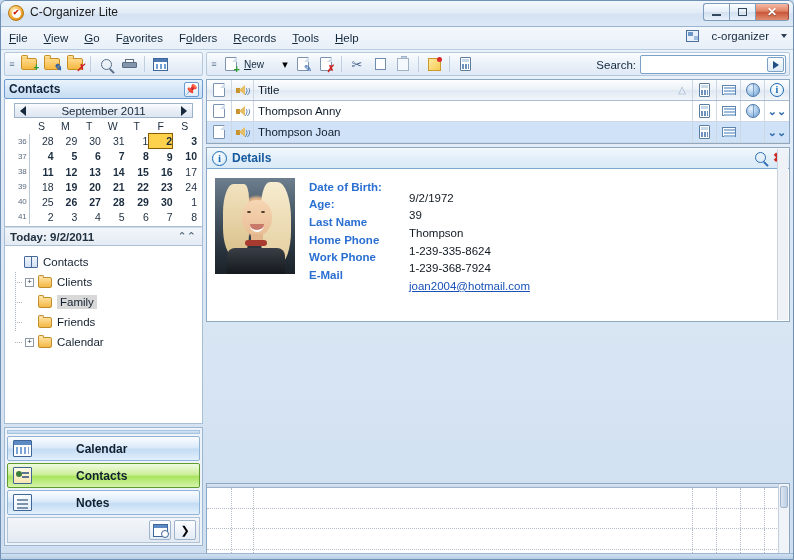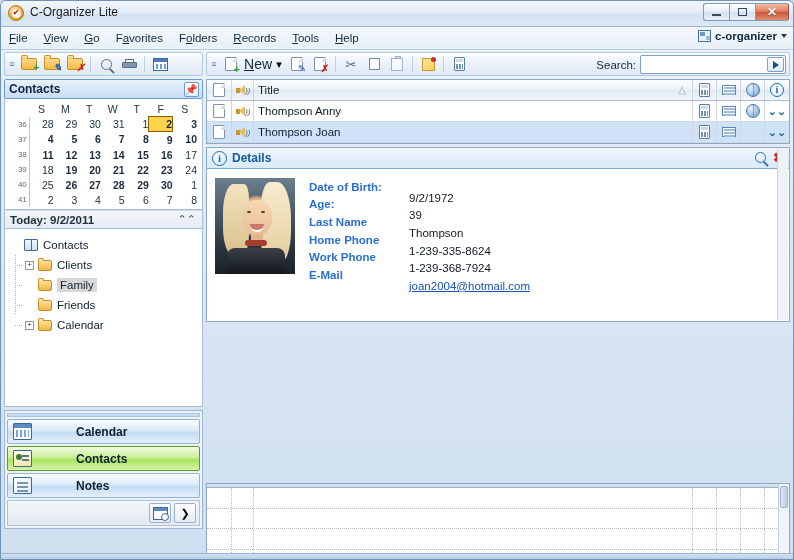--- a/index.html
+++ b/index.html
@@ -62,22 +62,22 @@
     position:relative;height:22px;
     background:linear-gradient(180deg,#f4f8fc 0%,#e7eff8 100%);
     border-bottom:1px solid #b9cbdf;
     display:flex;align-items:center;
   }
   .menu-item{
     padding:3px 8px;font-size:11.5px;color:#14283c;cursor:default;
   }
   .menu-item u{text-decoration:underline;}
   .menu-right{
-    position:absolute;right:6px;top:3px;display:flex;align-items:center;gap:4px;
-    font-size:11.5px;color:#14283c;font-weight:bold;
+    position:absolute;right:6px;top:3px;display:flex;align-items:center;gap:12px;
+    font-size:11.5px;color:#14283c;
   }
   .mini-grid-icon{
     width:13px;height:12px;box-sizing:border-box;
     border:1px solid #4b6f9c;background:#e8f0fa;position:relative;
   }
   .mini-grid-icon:before{
     content:"";position:absolute;left:1px;top:1px;width:5px;height:4px;background:#6d97c4;
   }
   .mini-grid-icon:after{
     content:"";position:absolute;left:7px;top:5px;width:4px;height:4px;background:#9cbde0;
@@ -322,21 +322,21 @@
     width:12px;height:14px;box-sizing:border-box;background:#fff;border:1px solid #7b93ae;
     border-radius:1px;position:relative;
   }
   .doc-ico:after{
     content:"";position:absolute;right:-1px;top:-1px;border-width:0 0 5px 5px;
     border-style:solid;border-color:transparent transparent #cfdcea transparent;
   }
   .doc-ico.plus:before{content:"+";position:absolute;right:-4px;bottom:-5px;color:#2f9d2f;font-size:11px;font-weight:bold;line-height:1;}
   .doc-ico.pencil:before{content:"✎";position:absolute;right:-4px;bottom:-4px;color:#2b5fa8;font-size:10px;line-height:1;}
   .doc-ico.del:before{content:"✗";position:absolute;right:-4px;bottom:-4px;color:#cf2323;font-size:10px;font-weight:bold;line-height:1;}
-  .newlabel{font-size:14px;color:#14283c;margin:0 0 0 1px;}
+  .newlabel{font-size:10px;color:#14283c;margin:0 14px 0 1px;}
   .scissors{font-size:13px;color:#4a6b91;line-height:1;}
   .copy-ico{
     width:11px;height:12px;box-sizing:border-box;border:1px solid #6f8cac;background:#fff;position:relative;
   }
   .copy-ico:before{
     content:"";position:absolute;left:-3px;top:-3px;width:11px;height:12px;
     border:1px solid #8fa8c4;background:#eef4fb;box-sizing:border-box;z-index:-1;
   }
   .paste-ico{
     width:12px;height:13px;box-sizing:border-box;border:1px solid #9fb2c6;background:#f4f7fb;position:relative;
@@ -589,20 +589,25 @@
           <span class="calgrid-ico"></span>
         </div>
       </div>
 
       <div class="panel-head">
         <span class="ttl">Contacts</span>
         <span class="pin-btn">📌</span>
       </div>
 
       <div class="cal-wrap">
+        <div class="cal-nav">
+          <span class="arr l"></span>
+          <span class="mlabel">September 2011</span>
+          <span class="arr r"></span>
+        </div>
         <table class="cal">
           <thead>
             <tr>
               <th class="wkh"></th>
               <th>S</th>
               <th>M</th>
               <th>T</th>
               <th>W</th>
               <th>T</th>
               <th>F</th>

